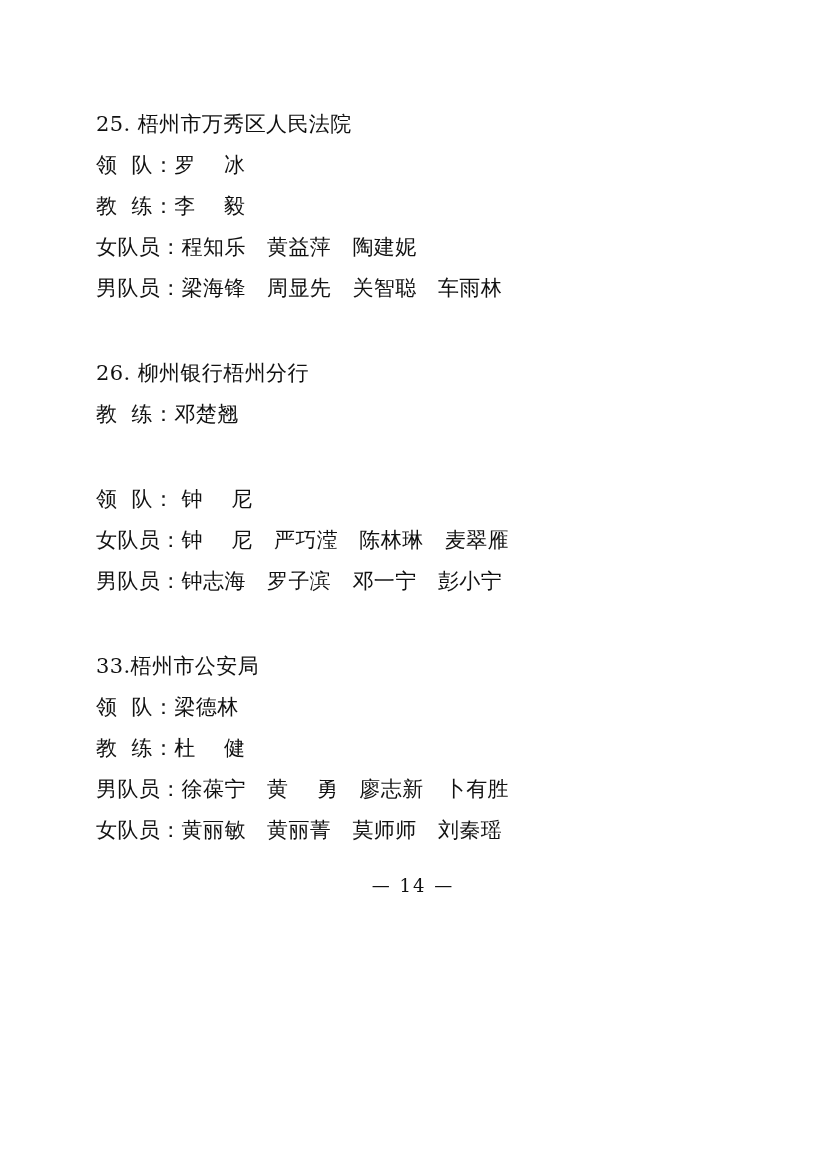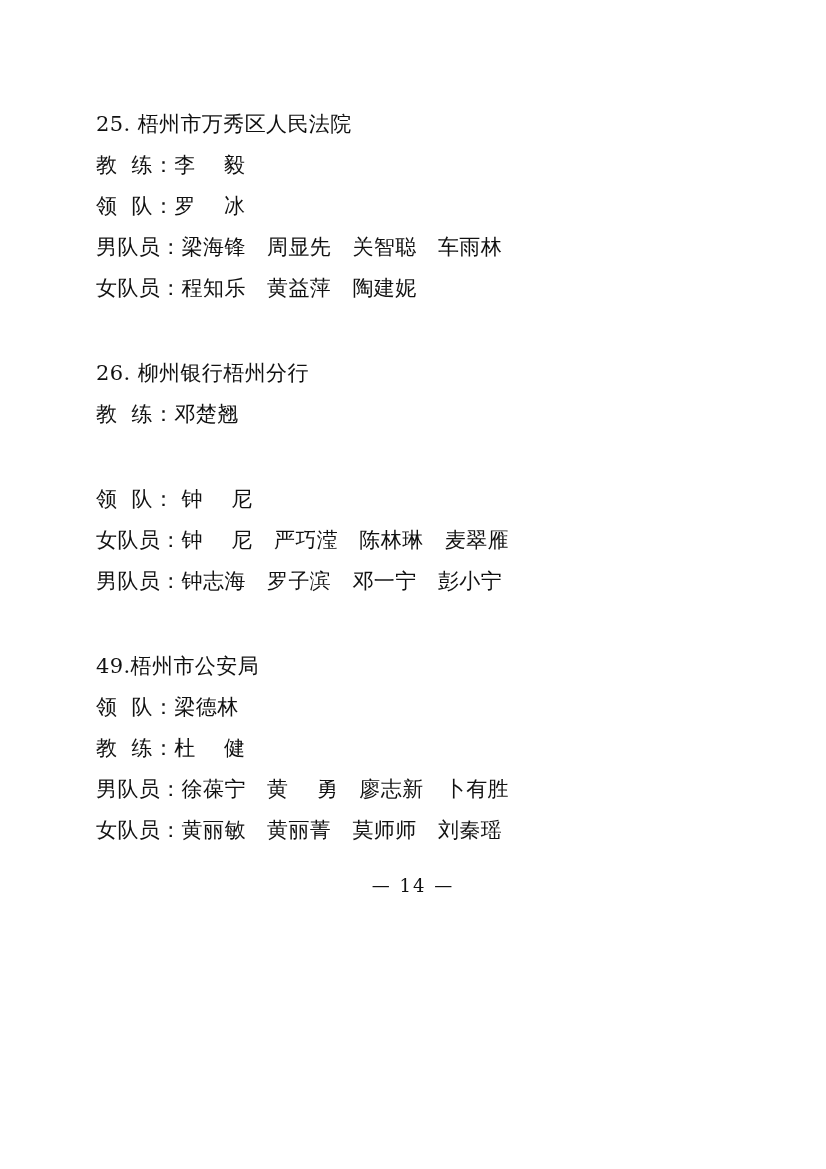--- a/index.html
+++ b/index.html
@@ -61,39 +61,39 @@
   }
 </style>
 </head>
 <body>
 
 <div class="page">
   <div class="doc-body">
 
     <div class="entry">
       <div class="title-line">25. 梧州市万秀区人民法院</div>
+      <div class="line">领  队：罗    冰</div>
       <div class="line">教  练：李    毅</div>
-      <div class="line">领  队：罗    冰</div>
+      <div class="line">女队员：程知乐   黄益萍   陶建妮</div>
       <div class="line">男队员：梁海锋   周显先   关智聪   车雨林</div>
-      <div class="line">女队员：程知乐   黄益萍   陶建妮</div>
     </div>
 
     <div class="entry">
       <div class="title-line">26. 柳州银行梧州分行</div>
       <div class="line">教  练：邓楚翘</div>
     </div>
 
     <div class="entry">
       <div class="line">领  队： 钟    尼</div>
       <div class="line">女队员：钟    尼   严巧滢   陈林琳   麦翠雁</div>
       <div class="line">男队员：钟志海   罗子滨   邓一宁   彭小宁</div>
     </div>
 
     <div class="entry">
-      <div class="title-line">49.梧州市公安局</div>
+      <div class="title-line">33.梧州市公安局</div>
       <div class="line">领  队：梁德林</div>
       <div class="line">教  练：杜    健</div>
       <div class="line">男队员：徐葆宁   黄    勇   廖志新   卜有胜</div>
       <div class="line">女队员：黄丽敏   黄丽菁   莫师师   刘秦瑶</div>
     </div>
 
   </div>
 
   <div class="page-number">
     <span class="pn-inner">— 14 —</span>

